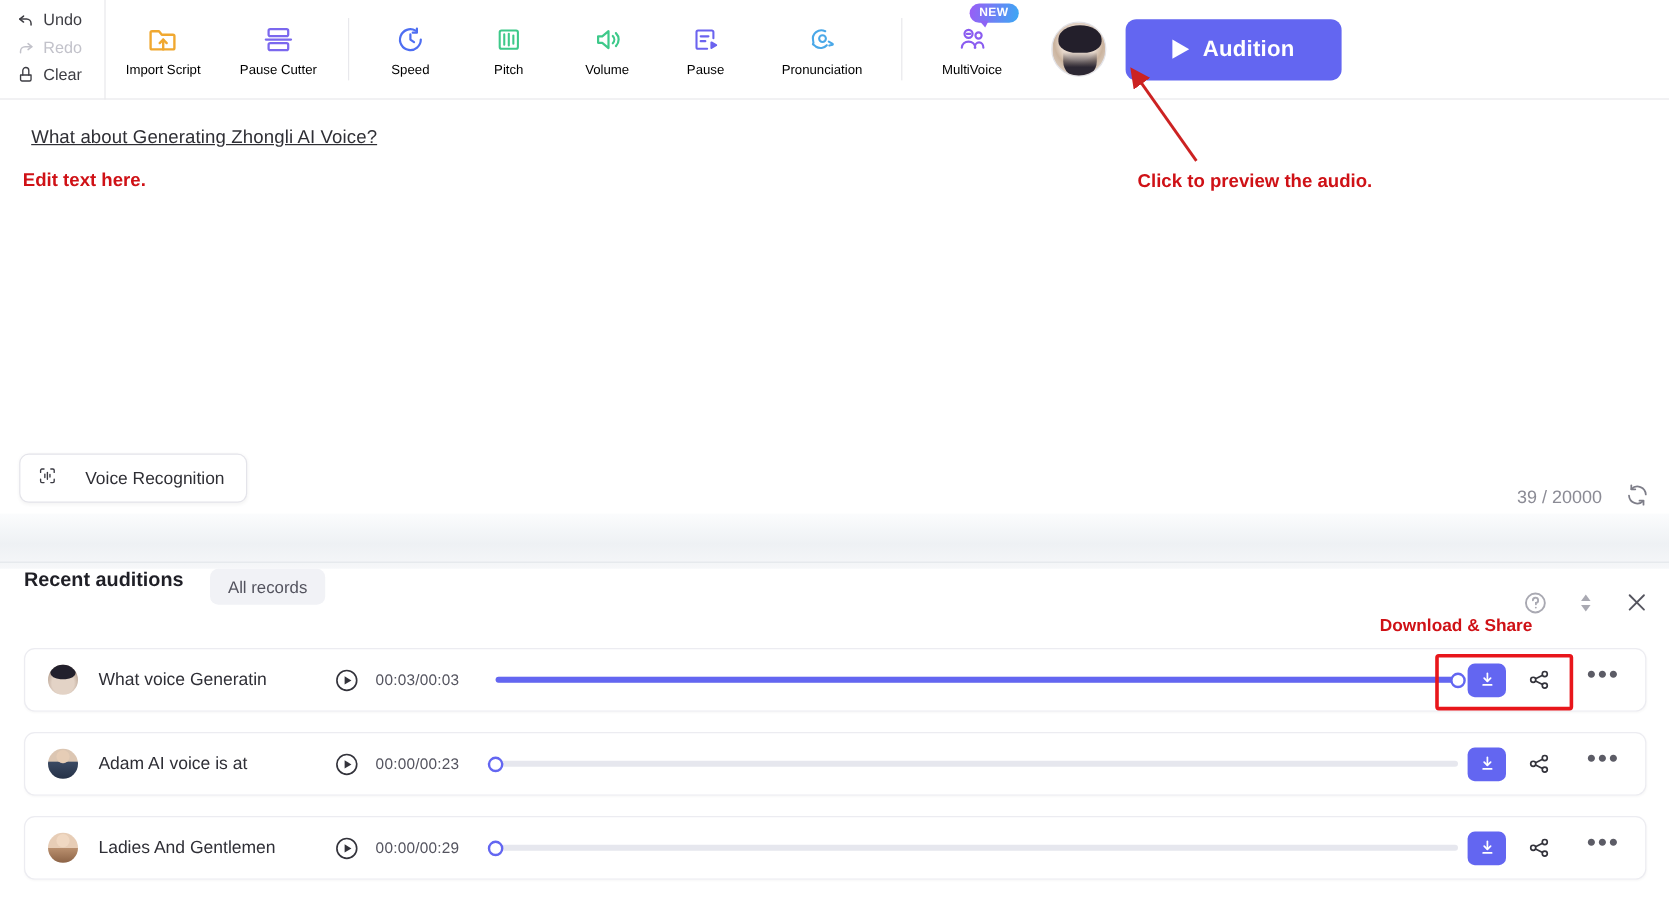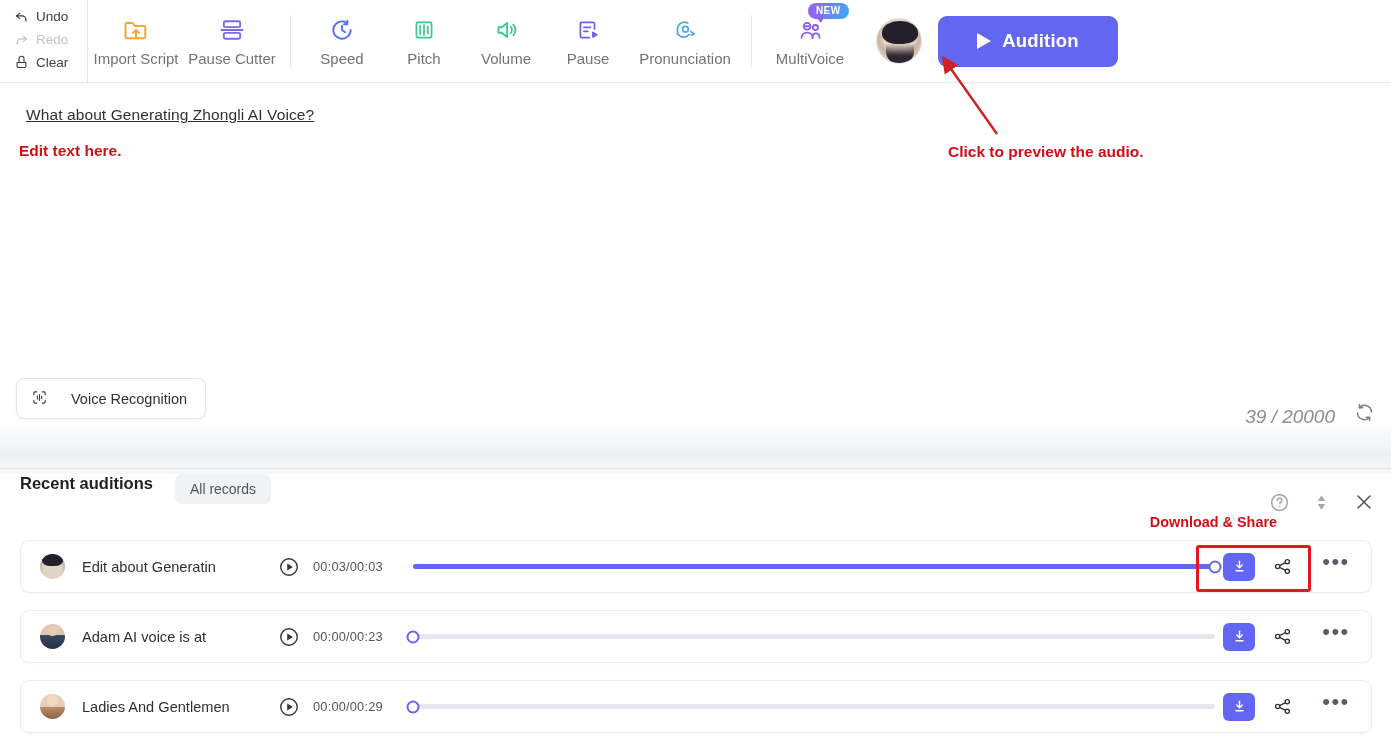--- a/index.html
+++ b/index.html
@@ -26,21 +26,21 @@
   .hist-item.disabled { color: #c2c2ca; cursor: default; }
   .hist-item svg { flex: 0 0 auto; }
 
   .tool-group { display: flex; align-items: flex-start; height: 83px; }
   .tool {
     width: 82px; height: 83px; display: flex; flex-direction: column;
     align-items: center; justify-content: center; gap: 5px; cursor: pointer;
     position: relative;
   }
   .tool.wide { width: 96px; }
-  .tool-lbl { font-size: 15px; color: #737373; white-space: nowrap; }
+  .tool-lbl { font-size: 11px; color: #000000; white-space: nowrap; }
   .tool-ico { height: 30px; display: flex; align-items: center; justify-content: center; }
   .divider { width: 1px; height: 52px; background: #e8e8ec; align-self: center; margin: 0 10px; }
 
   .badge-new {
     position: absolute; top: 3px; left: 46px;
     background: linear-gradient(100deg,#9b5cf6,#3ba9f4);
     color:#fff; font-size: 10px; font-weight: bold; letter-spacing: .4px;
     padding: 2px 8px 3px; border-radius: 10px; line-height: 1.1;
   }
   .badge-new::after{
@@ -81,21 +81,21 @@
   .anno-preview { position: absolute; left: 948px; top: 59px; white-space: nowrap; }
 
   .voice-rec {
     position: absolute; left: 16px; top: 294px; height: 41px; padding: 0 18px 0 14px;
     background: #fff; border: 1px solid #e4e4ea; border-radius: 8px;
     display: flex; align-items: center; gap: 23px; cursor: pointer;
     font-size: 14.5px; color: #2f2f35; box-shadow: 0 1px 3px rgba(0,0,0,.045);
   }
   .counter {
     position: absolute; right: 56px; top: 322px;
-    font-size: 19px; color: #8b8b95; white-space: nowrap; font-style: italic;
+    font-size: 15px; color: #8b8b95; white-space: nowrap;
   }
   .refresh-btn { position: absolute; right: 16px; top: 318px; cursor: pointer; }
 
   
   .band { position: absolute; top: 428px; left: 0; width: 1391px; height: 46px;
           background: linear-gradient(180deg,#fbfcfd 0%, #eef1f4 55%, #f6f7f9 100%); }
   .band-line { position:absolute; left:0; right:0; bottom:5px; height:1px; background:#e3e6ea; }
 
   
   .panel { position: absolute; top: 474px; left: 0; width: 1391px; height: 279px; background: #fff; }
@@ -359,21 +359,21 @@
         </span>
       </div>
     </div>
     <div class="anno anno-dl">Download &amp; Share</div>
   </div>
 
   <div class="rows">
 
     <div class="row" style="top:0px">
       <span class="r-avatar av-a"></span>
-      <span class="r-name">Edit about Generatin</span>
+      <span class="r-name">What voice Generatin</span>
       <span class="r-play">
         <svg width="22" height="22" viewBox="0 0 24 24" fill="none" stroke="#33333b" stroke-width="1.5">
           <circle cx="12" cy="12" r="9"></circle>
             <polygon points="10,8.2 16.2,12 10,15.8" fill="#33333b" stroke="none"></polygon>
         </svg>
       </span>
       <span class="r-time">00:03/00:03</span>
       <span class="track">
         <span class="fill" style="width:100%"></span>
         <span class="knob" style="left:100%"></span>

